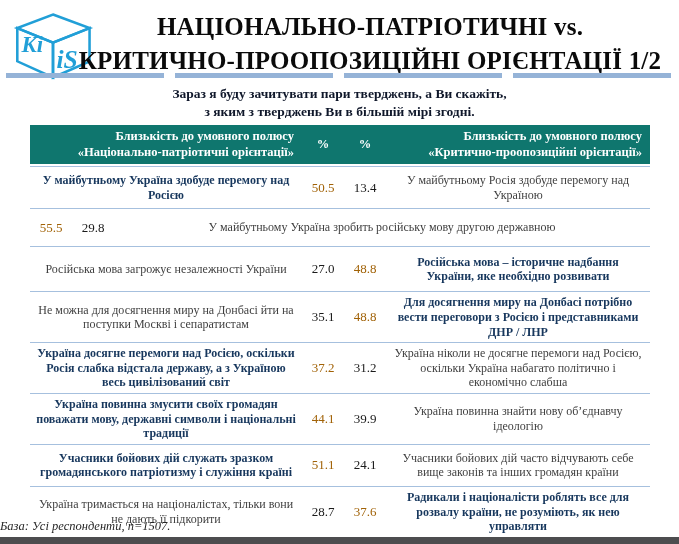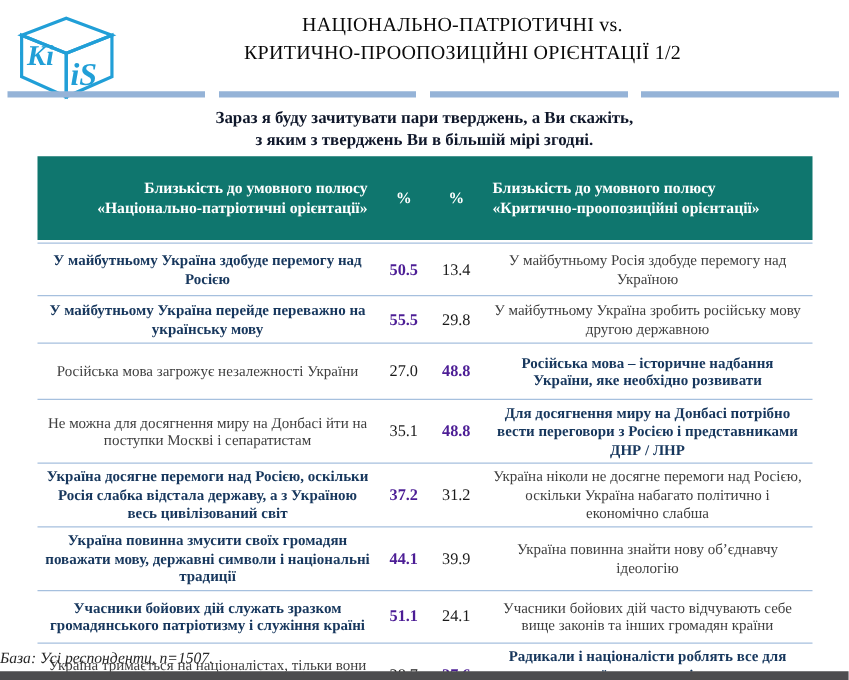--- a/index.html
+++ b/index.html
@@ -5,49 +5,49 @@
   * { margin:0; padding:0; box-sizing:border-box; }
   html,body { width:679px; height:544px; }
   body { font-family:"Liberation Serif", serif; background:#ffffff; }
   .slide { position:relative; width:679px; height:544px; background:#ffffff; overflow:hidden; }
 
   
   .logo { position:absolute; left:10px; top:12px; width:86px; height:68px; }
 
   
   .title { position:absolute; left:60px; top:10px; width:620px; text-align:center;
-           font-weight:normal; font-size:16px; line-height:1.35; color:#0a0a0a; letter-spacing:.2px; }
+           font-weight:bold; font-size:25px; line-height:1.35; color:#0a0a0a; letter-spacing:.2px; }
 
   
   .divider { position:absolute; left:6px; right:6px; top:73px; height:5px;
              background:repeating-linear-gradient(90deg,#95b3d7 0 158px, transparent 158px 169px); }
 
   
   .subtitle { position:absolute; left:0; top:85px; width:679px; text-align:center;
               font-weight:bold; font-size:13.5px; line-height:1.32; color:#0f172a; }
 
   
   .ptable { position:absolute; left:30px; top:125px; width:620px; font-size:12px; }
   .thead { display:flex; background:#0f766e; color:#ffffff; font-weight:bold; min-height:38px; }
   .th { display:flex; align-items:center; font-size:12.5px; line-height:1.25; }
   .th-left  { width:272px; justify-content:flex-end; text-align:right; padding:4px 8px; }
   .th-pct   { width:42px; justify-content:center; }
-  .th-right { flex:1; justify-content:flex-start; text-align:left; padding:18px 8px; }
+  .th-right { flex:1; justify-content:flex-start; text-align:right; padding:4px 8px; }
 
   .tbody { margin-top:2px; }
   .trow { display:flex; border-top:1px solid #a6c0de; }
   .trow:last-child { border-bottom:1px solid #a6c0de; }
   .cell { display:flex; align-items:center; justify-content:center; text-align:center;
           padding:3px 6px; line-height:1.22; color:#3f3f3f; }
   .cell-left  { width:272px; }
   .cell-pct   { width:42px; font-size:13px; color:#1a1a1a; padding:3px 2px; }
   .cell-right { flex:1; }
 
   .bold-blue { font-weight:bold; color:#17375d; }
-  .pct-red   { font-weight:bold; color:#4c1d95; }
+  .pct-red   { font-weight:normal; color:#a16207; }
 
   .r-h38 { min-height:38px; } .r-h42 { min-height:42px; } .r-h44 { min-height:44px; }
   .r-h45 { min-height:45px; } .r-h49 { min-height:49px; }
 
   
   .base-note { position:absolute; left:0; bottom:10px; font-style:italic;
                font-size:12.5px; color:#262626;margin-top:40px; }
   .bottom-bar { position:absolute; left:0; bottom:0; width:679px; height:7px; background:#4d4d4f; }
 </style>
 </head>
@@ -90,21 +90,20 @@
     <div class="tbody">
 
       <div class="trow r-h42">
         <div class="cell cell-left bold-blue">У майбутньому Україна здобуде перемогу над Росією</div>
         <div class="cell cell-pct pct-red">50.5</div>
         <div class="cell cell-pct">13.4</div>
         <div class="cell cell-right">У майбутньому Росія здобуде перемогу над Україною</div>
       </div>
 
       <div class="trow r-h38">
-        <div class="cell cell-left bold-blue">У майбутньому Україна перейде переважно на українську мову</div>
         <div class="cell cell-pct pct-red">55.5</div>
         <div class="cell cell-pct">29.8</div>
         <div class="cell cell-right">У майбутньому Україна зробить російську мову другою державною</div>
       </div>
 
       <div class="trow r-h45">
         <div class="cell cell-left">Російська мова загрожує незалежності України</div>
         <div class="cell cell-pct">27.0</div>
         <div class="cell cell-pct pct-red">48.8</div>
         <div class="cell cell-right bold-blue">Російська мова – історичне надбання України, яке необхідно розвивати</div>

